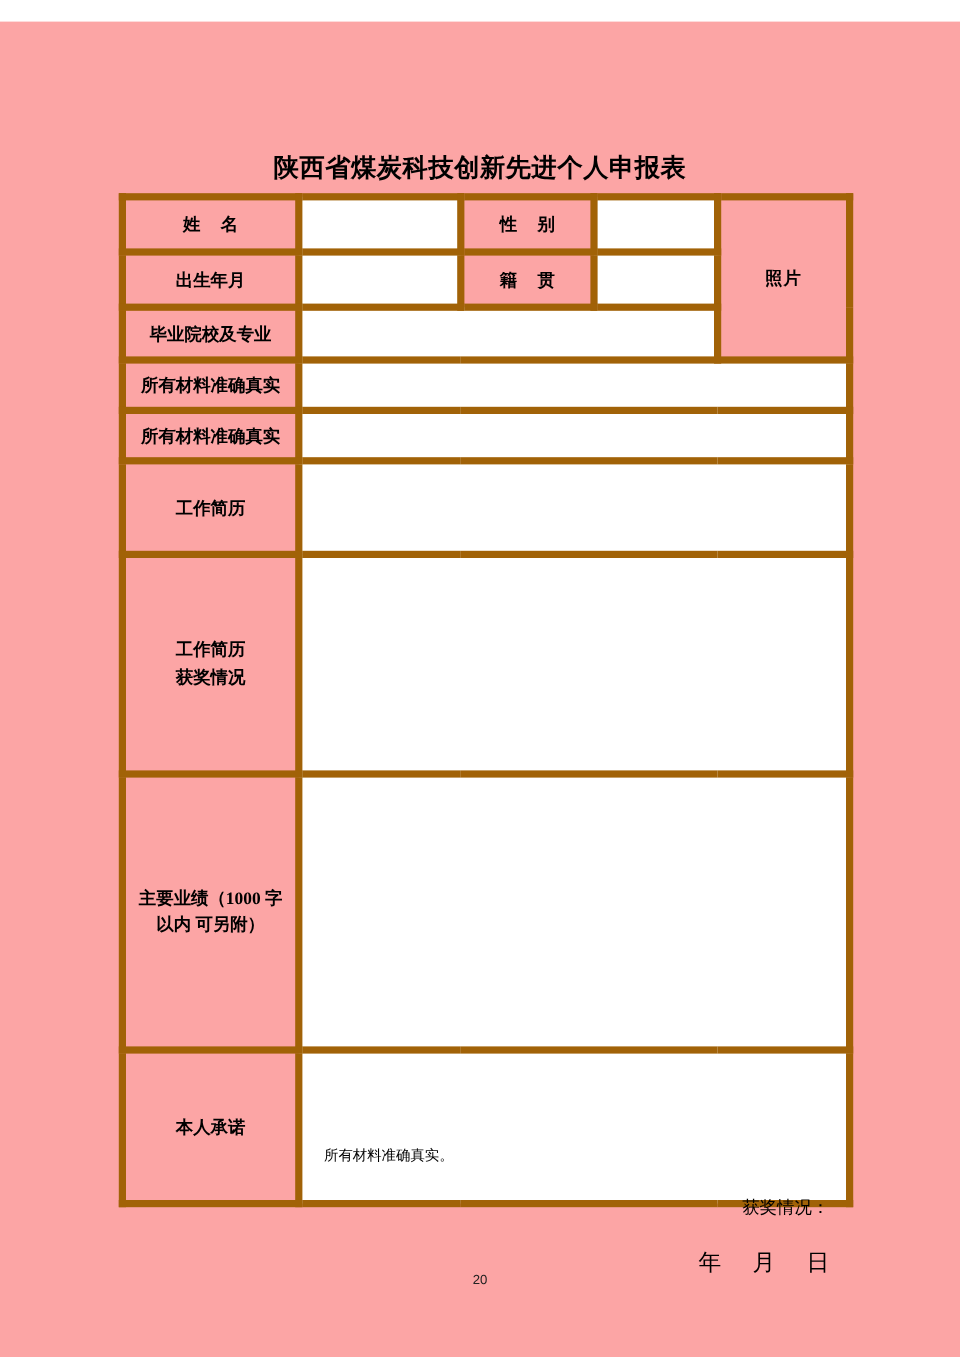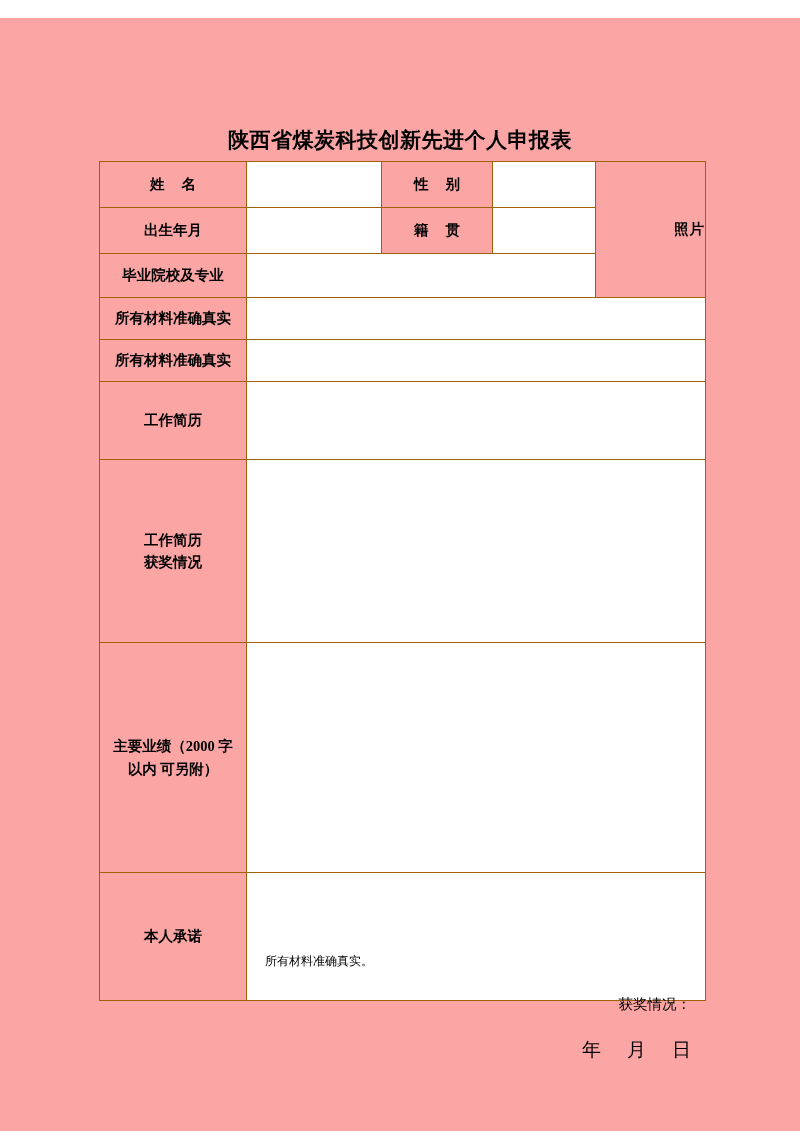--- a/index.html
+++ b/index.html
@@ -43,38 +43,38 @@
   
   table.form-table {
     position: absolute;
     left: 99px;
     top: 143px;
     width: 606px;
     border-collapse: collapse;
     table-layout: fixed;
   }
   table.form-table td {
-    border: 1px solid #a16207;
+    border: 6px solid #a16207;
     padding: 0;
     vertical-align: middle;
     font-size: 14.5px;
     font-weight: bold;
     font-family: "Liberation Serif", "DejaVu Serif", serif;
   }
 
   .lbl {
     text-align: center;
     font-weight: bold;
   }
   .spacer-gap { display: inline-block; width: 17px; }
 
   .cell-blank { background: #ffffff; }
 
   .photo-cell {
-    text-align: right;
+    text-align: center;
     font-weight: normal;
     font-size: 14px;
     letter-spacing: 1px;
   }
 
   .two-line {
     text-align: center;
     line-height: 1.55;
     font-weight: bold;
   }
@@ -184,35 +184,36 @@
       <tr style="height:183px">
         <td class="two-line">
           <div>工作简历</div>
           <div>获奖情况</div>
         </td>
         <td class="cell-blank" colspan="4"></td>
       </tr>
 
       <tr style="height:230px">
         <td class="two-line">
-          <div>主要业绩（2000 字</div>
+          <div>主要业绩（1000 字</div>
           <div>以内 可另附）</div>
         </td>
         <td class="cell-blank" colspan="4"></td>
       </tr>
 
       <tr style="height:128px">
         <td class="lbl">本人承诺</td>
         <td class="cell-blank" colspan="4">
           <div class="commit-body">
             <div class="commit-text">所有材料准确真实。</div>
             <div class="commit-sign">获奖情况：</div>
             <div class="commit-date">
               <span>年</span><span class="date-gap"></span><span>月</span><span class="date-gap"></span><span>日</span>
             </div>
           </div>
         </td>
       </tr>
     </tbody>
   </table>
 
+  <div class="page-number">20</div>
 
 </div>
 
 </body></html>

